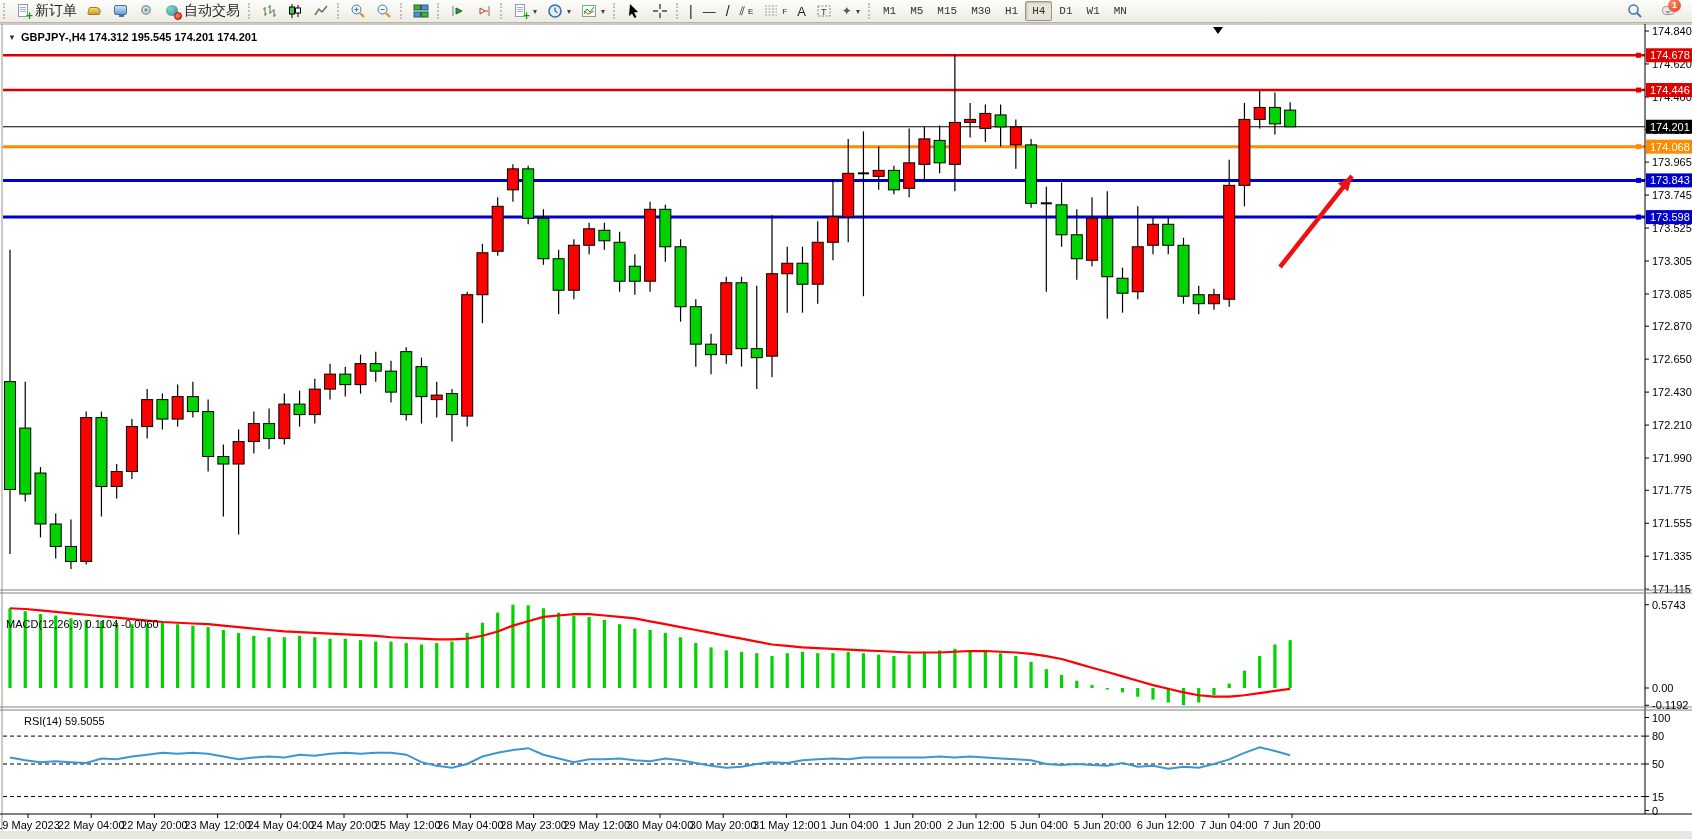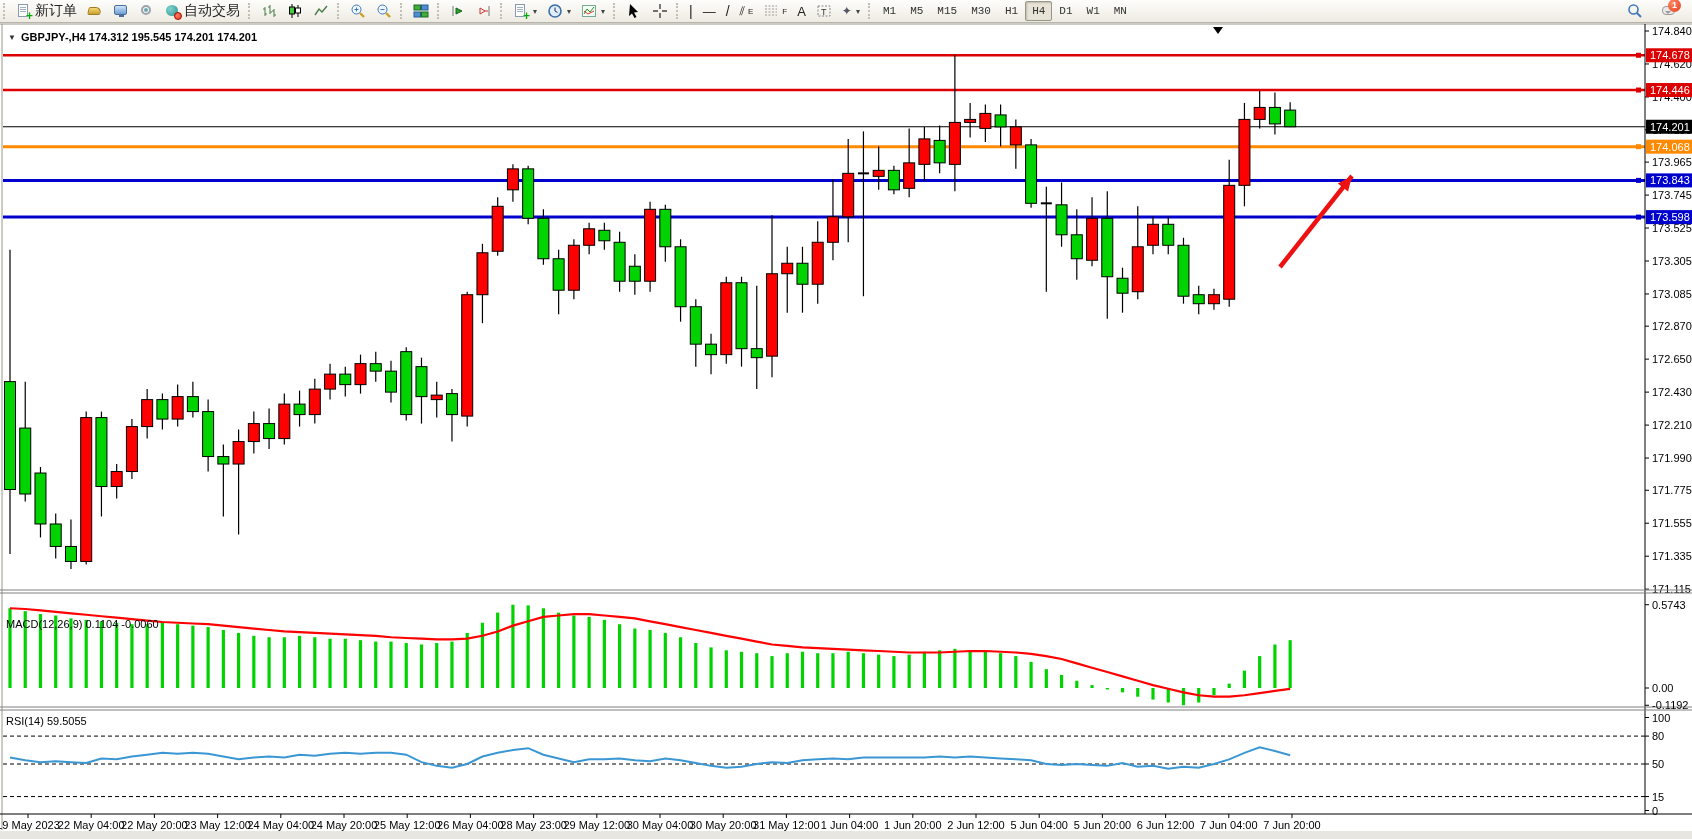--- a/index.html
+++ b/index.html
@@ -47,21 +47,21 @@
   .bub:after { content:""; position:absolute; left:2px; bottom:-3px; border:3px solid transparent;
     border-top-color:#9b9b9b; }
   #tb-right { margin-left:auto; display:flex; align-items:center; gap:8px; padding-right:10px; }
   
   #chartwrap { position:absolute; left:0; top:23px; width:1692px; height:816px; background:#fff; }
   #chartsvg { position:absolute; left:0; top:0; }
   .overlay { position:absolute; font-size:11px; color:#000; white-space:nowrap; z-index:5; }
   #title-row { left:8px; top:8px; display:flex; align-items:center; gap:5px; font-weight:bold; }
   #title-row .tri { font-size:8px; color:#333; }
   #macd-label { left:6px; top:576px;margin-top:19px; }
-  #rsi-label  { left:6px; top:692px; }
+  #rsi-label  { left:24px; top:692px; }
 </style>
 </head>
 <body>
 
 <div id="toolbar">
   <span class="grip"></span>
   <div class="tbtn">
     <span class="ic">
         <span class="doc"></span>
         <span class="plus">+</span>

